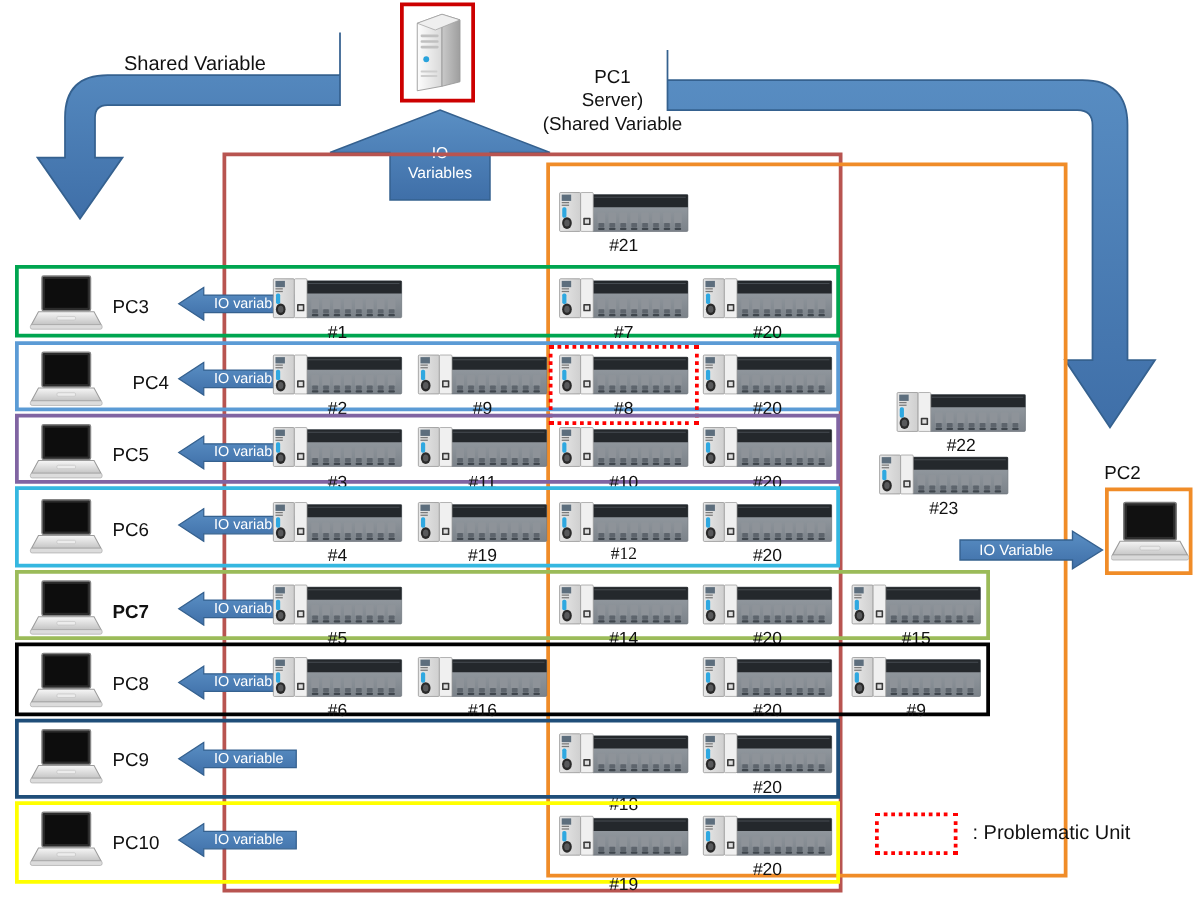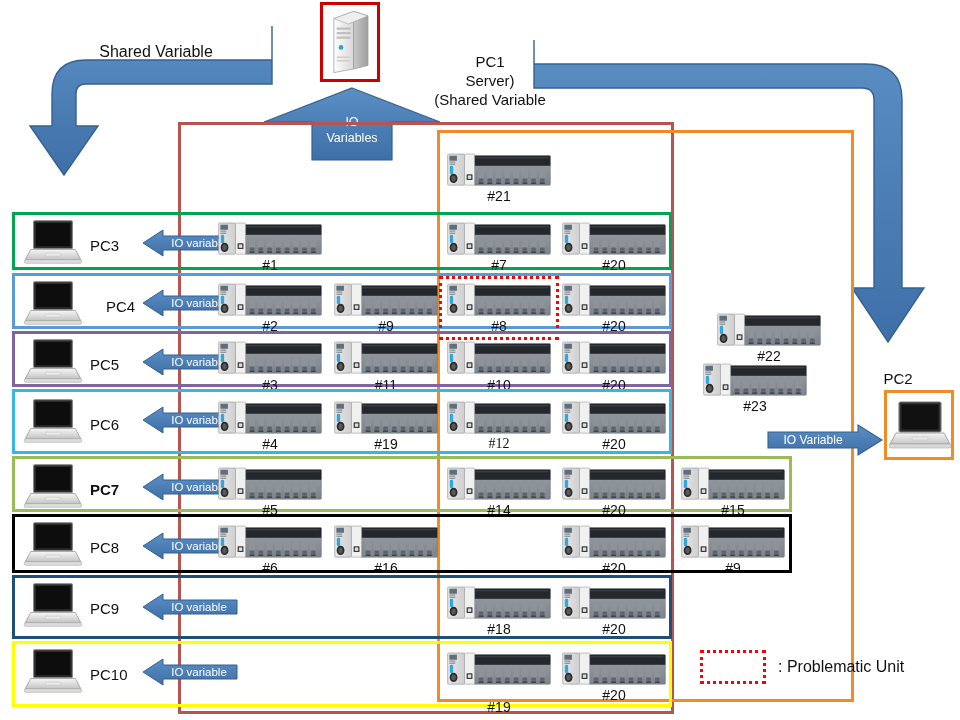--- a/index.html
+++ b/index.html
@@ -1687,21 +1687,21 @@
     <rect x="4" y="13.5" width="7" height="1.2" fill="#7a7a7a"></rect>
     <rect x="4.5" y="16" width="4" height="10" rx="1.6" fill="#2fa8e0"></rect>
     <ellipse cx="9" cy="31" rx="4.6" ry="5.6" fill="#2a2a2a"></ellipse>
     <ellipse cx="9" cy="31" rx="2.6" ry="3.4" fill="#58595b"></ellipse>
 
     <rect x="22" y="2" width="12" height="37" rx="1" fill="#f0f0f0" stroke="#9a9a9a" stroke-width="0.7"></rect>
     <rect x="24.5" y="26" width="7" height="7" rx="0.8" fill="#3a3a3a"></rect>
     <rect x="26" y="27.5" width="4" height="4" fill="#dedede"></rect>
   </svg>
       </div>
-      <div class="devlabel" style="left:446px;top:621px;width:106px;">#18</div>
+      <div class="devlabel" style="left:446px;top:635px;width:106px;">#18</div>
       <div class="crio" style="left:561px;top:585px;width:106px;height:36px;">
               <svg style="position:absolute;left:0;top:0;width:106px;height:36px;" viewBox="0 0 126 42">
     <defs>
       <linearGradient id="chd6_3" x1="0" y1="0" x2="0" y2="1">
         <stop offset="0%" stop-color="#9aa0a6"></stop>
               <stop offset="100%" stop-color="#7c838a"></stop>
             </linearGradient>
       <linearGradient id="mod6_3" x1="0" y1="0" x2="1" y2="0">
         <stop offset="0%" stop-color="#e8e8e8"></stop>
               <stop offset="100%" stop-color="#cfcfcf"></stop>

